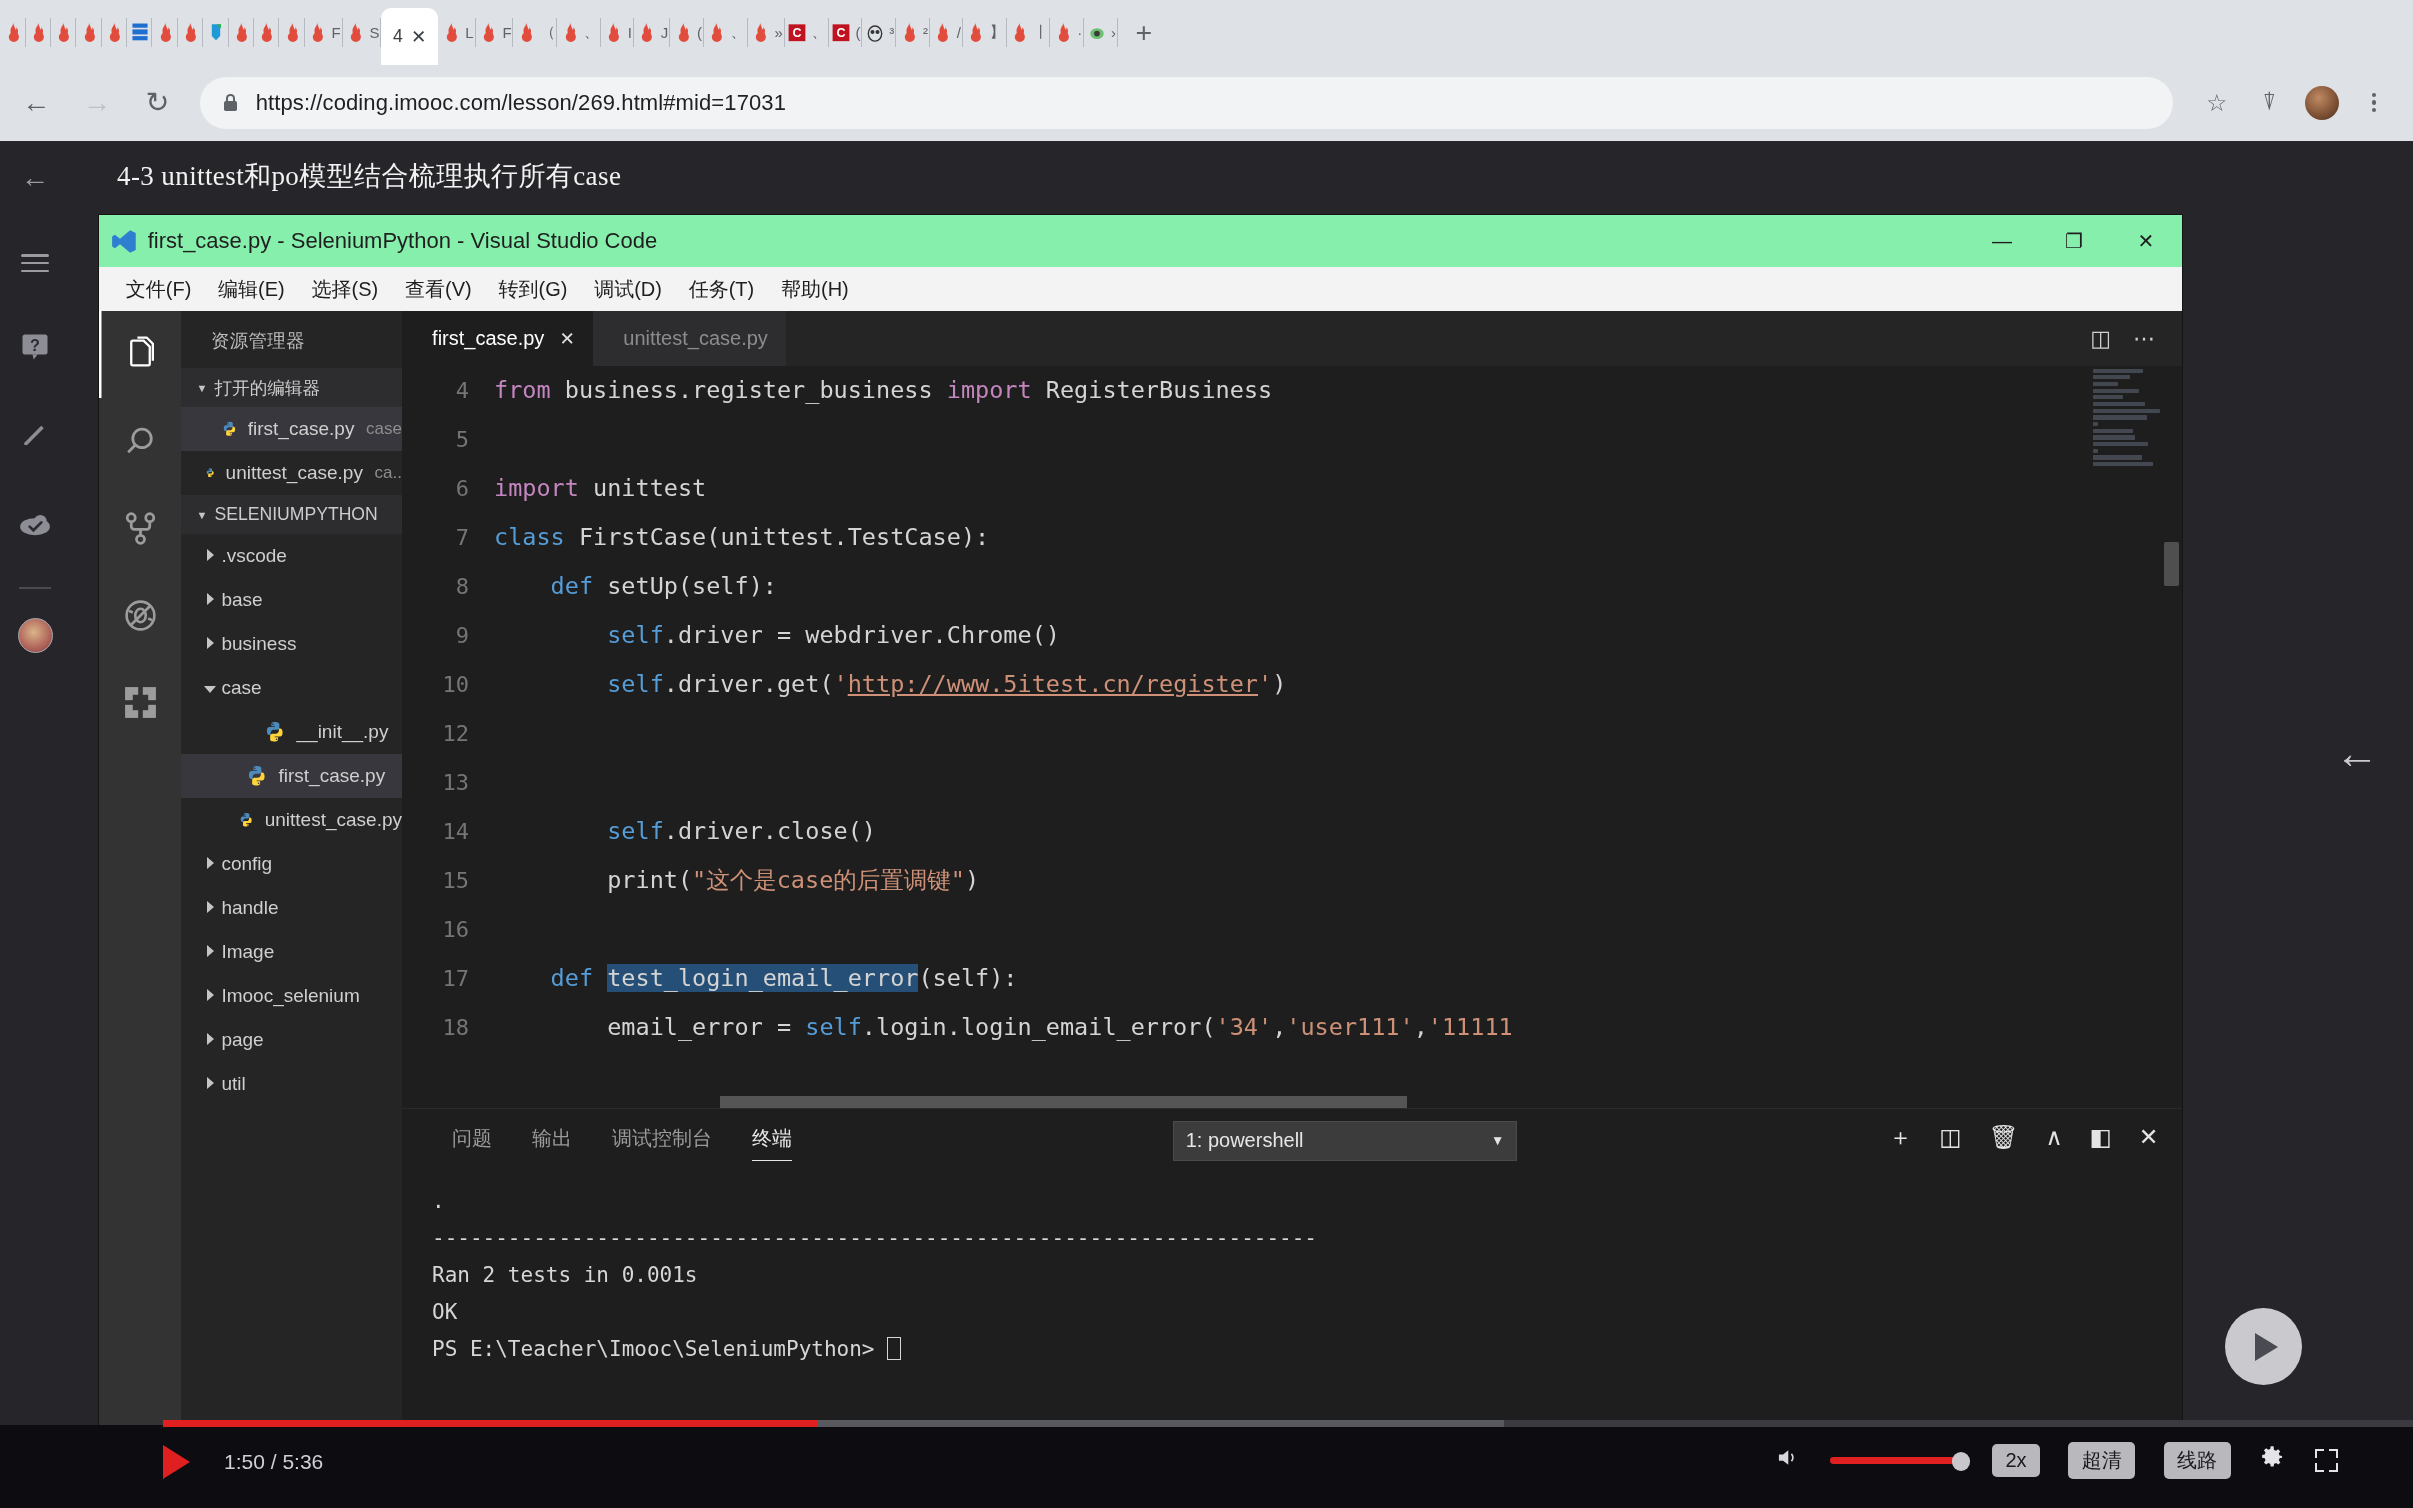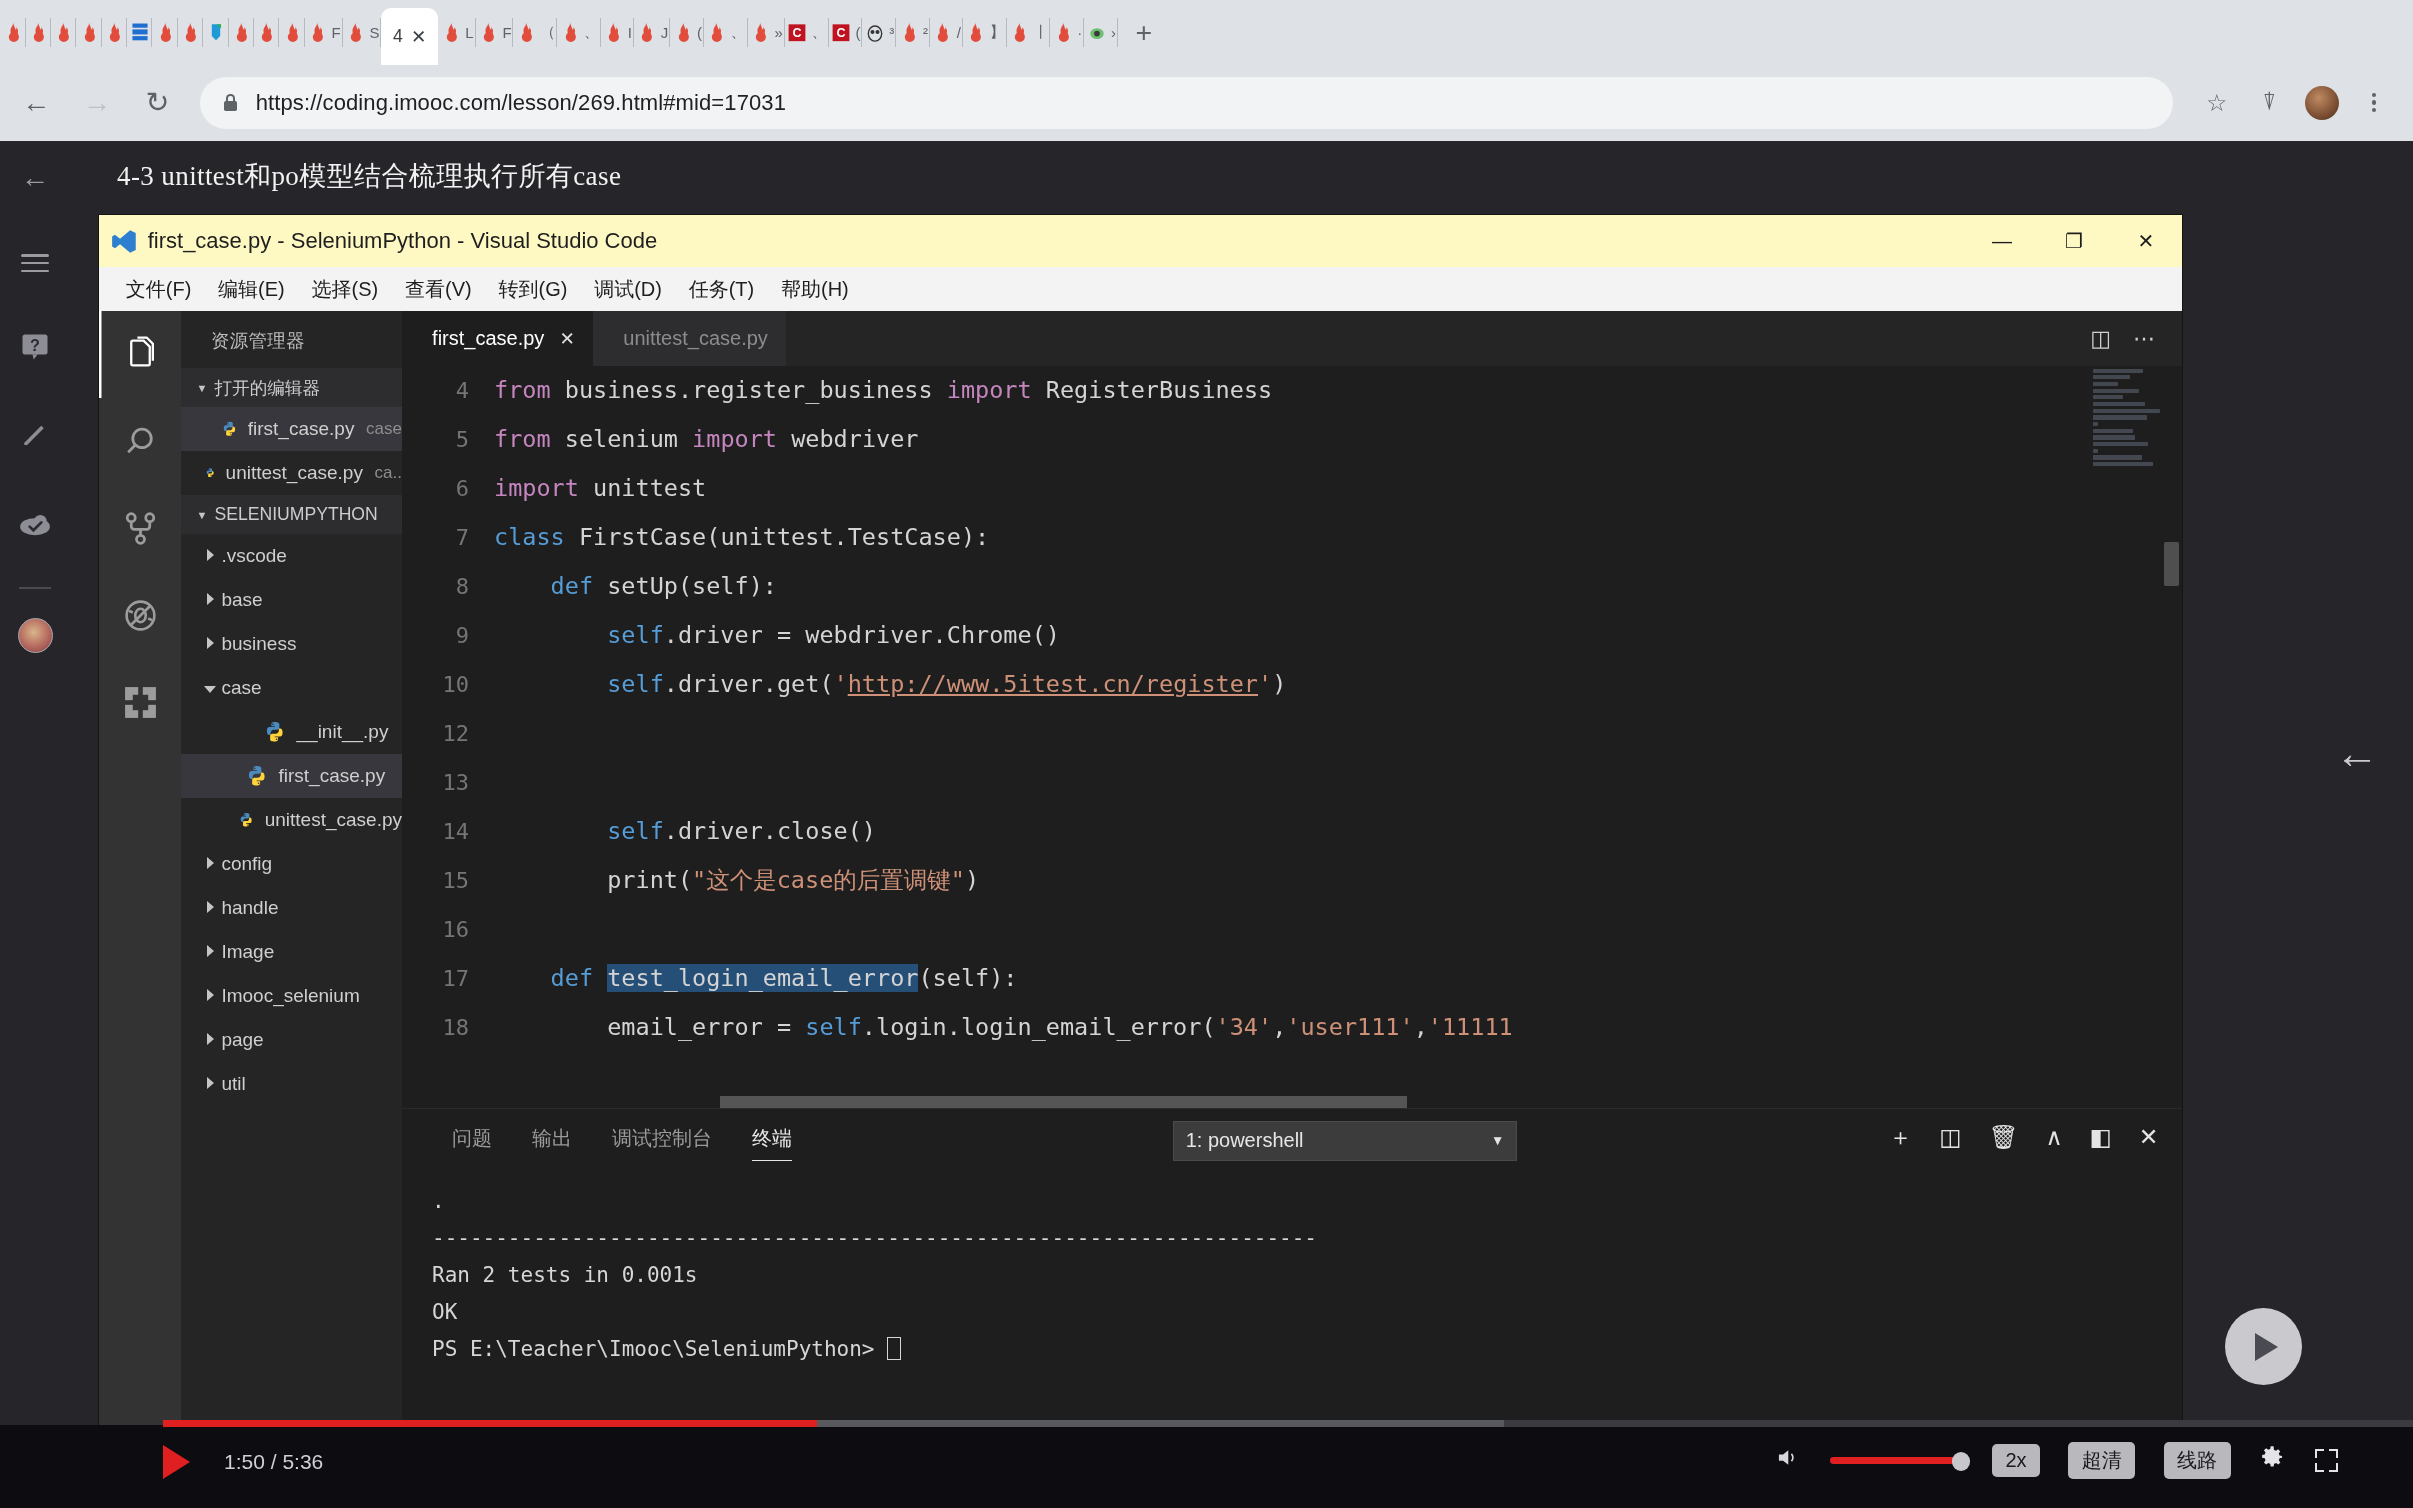--- a/index.html
+++ b/index.html
@@ -64,21 +64,21 @@
                  background:radial-gradient(circle at 45% 40%, #d9b48a, #b46a5e 55%, #7d3a44); }
 
   .lesson-title { position:absolute; left:117px; top:17px; font-size:27px; color:#f2f2f2;
                   font-family:"Liberation Serif", serif; letter-spacing:0.4px;}
 
   .next-arrow { position:absolute; right:34px; top:587px; font-size:44px; color:#c9c9cf; }
 
   
   .vscode { position:absolute; left:99px; top:74px; width:2083px; height:1351px;
             background:#1e1e1e; box-shadow:0 0 0 0.8px #111; }
-  .vs-title { height:52px; background:#fef9c3; display:flex; align-items:center; position:relative;}
+  .vs-title { height:52px; background:#86efac; display:flex; align-items:center; position:relative;}
   .vs-logo { width:27px; height:27px; margin-left:11.7px; margin-right:10px; position:relative; }
   .vs-title-text { font-size:22px; color:#1f1f1f; font-family:"Liberation Sans", sans-serif; }
   .win-ctrl { position:absolute; top:0; height:52px; display:flex; align-items:center; }
   .win-btn { width:72px; height:52px; display:flex; align-items:center; justify-content:center;
              color:#1f1f1f; font-size:20px; }
 
   .vs-menu { height:44px; background:#f3f3f3; display:flex; align-items:center; padding-left:13.4px; gap:0;}
   .vs-menu-item { font-size:20px; color:#1f1f1f; padding:0 13.4px; line-height:44px;
                   font-family:"Liberation Sans", sans-serif; }
 
@@ -711,21 +711,21 @@
             </div>
           <div class="tabs-actions">
             <span class="ic">◫</span>
             <span class="ic">⋯</span>
           </div>
         </div>
 
         <div class="code">
           <div id="codelines">
               <div class="cline"><span class="gutter">4</span><span><span class="kw2">from </span><span class="plain">business.register_business </span><span class="kw2">import </span><span class="plain">RegisterBusiness</span></span></div>
-              <div class="cline"><span class="gutter">5</span><span><span class="kw2">from </span><span class="plain">selenium </span><span class="kw2">import </span><span class="plain">webdriver</span></span></div>
+              <div class="cline"><span class="gutter">5</span></div>
               <div class="cline"><span class="gutter">6</span><span><span class="kw2">import </span><span class="plain">unittest</span></span></div>
               <div class="cline"><span class="gutter">7</span><span><span class="kw">class </span><span class="plain">FirstCase</span><span class="plain">(unittest.TestCase):</span></span></div>
               <div class="cline"><span class="gutter">8</span><span><span class="plain">    </span><span class="kw">def </span><span class="plain">setUp(self):</span></span></div>
               <div class="cline"><span class="gutter">9</span><span><span class="plain">        </span><span class="kw">self</span><span class="plain">.driver = webdriver.Chrome()</span></span></div>
               <div class="cline"><span class="gutter">10</span><span><span class="plain">        </span><span class="kw">self</span><span class="plain">.driver.get(</span><span class="str">'</span><span class="str link">http://www.5itest.cn/register</span><span class="str">'</span><span class="plain">)</span></span></div>
               <div class="cline"><span class="gutter">12</span><span></span></div>
               <div class="cline"><span class="gutter">13</span></div>
               <div class="cline"><span class="gutter">14</span><span><span class="plain">        </span><span class="kw">self</span><span class="plain">.driver.close()</span></span></div>
               <div class="cline"><span class="gutter">15</span><span><span class="plain">        print(</span><span class="str">"这个是case的后置调键"</span><span class="plain">)</span></span></div>
               <div class="cline"><span class="gutter">16</span><span></span></div>

